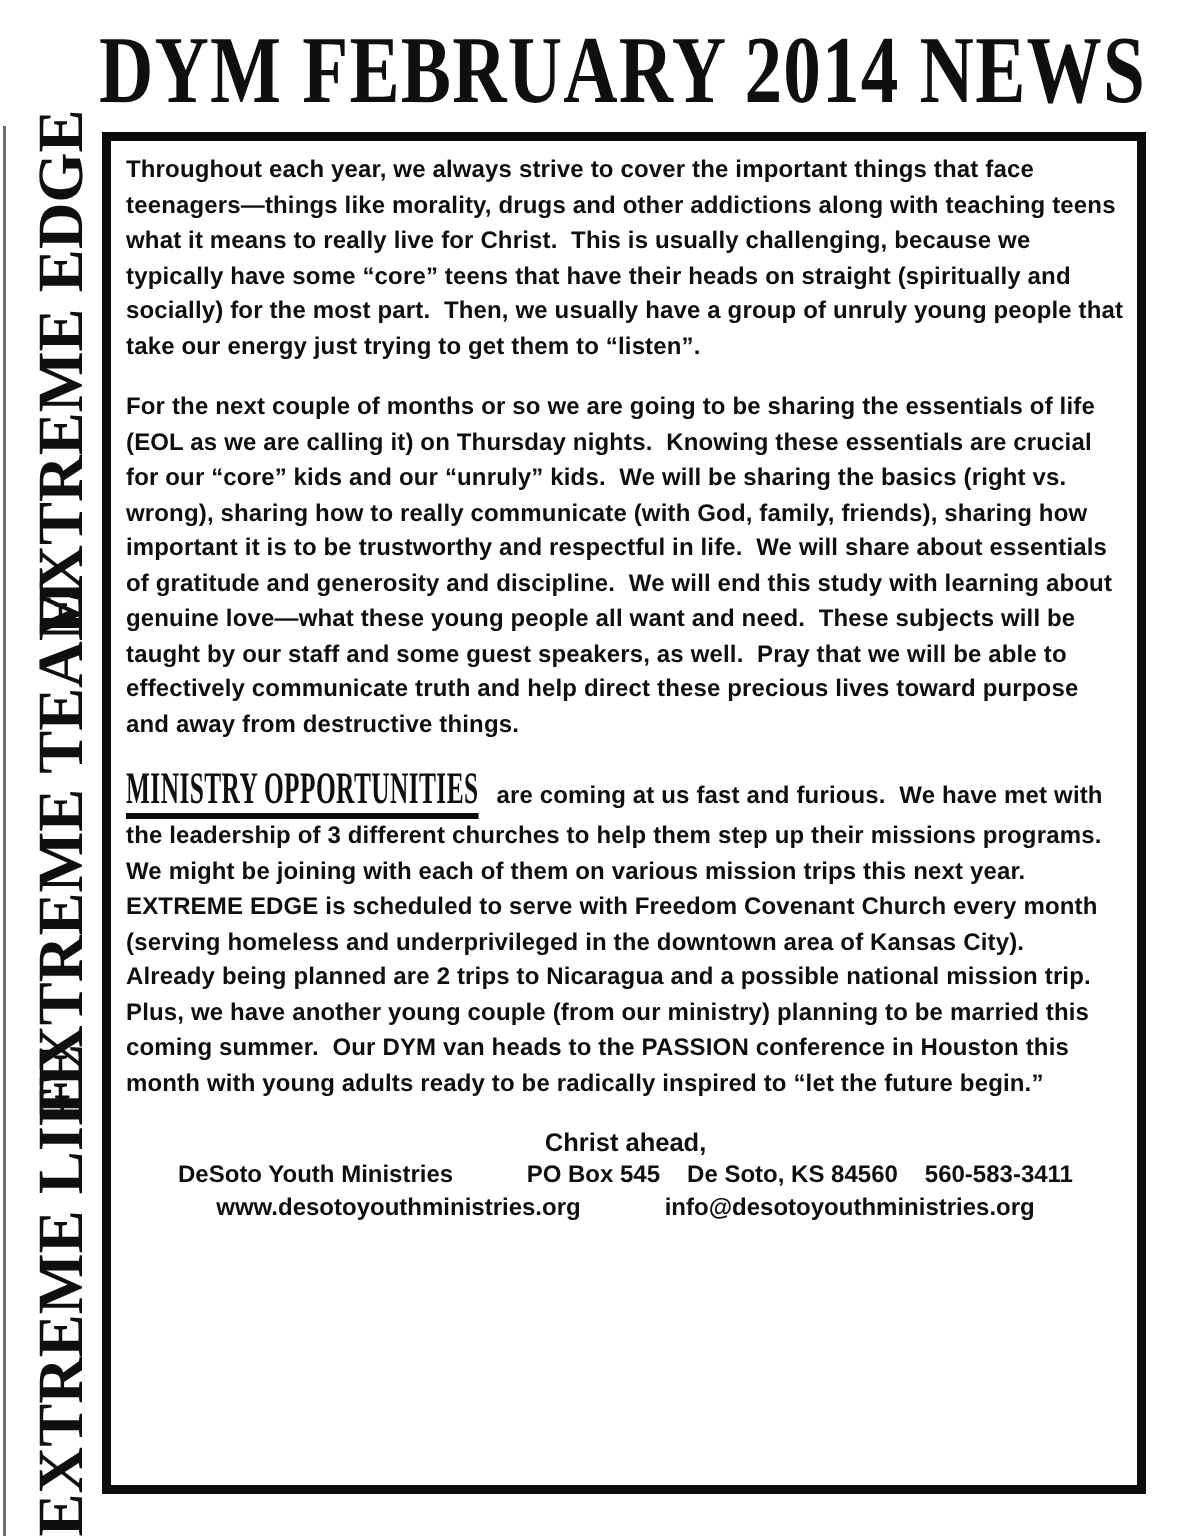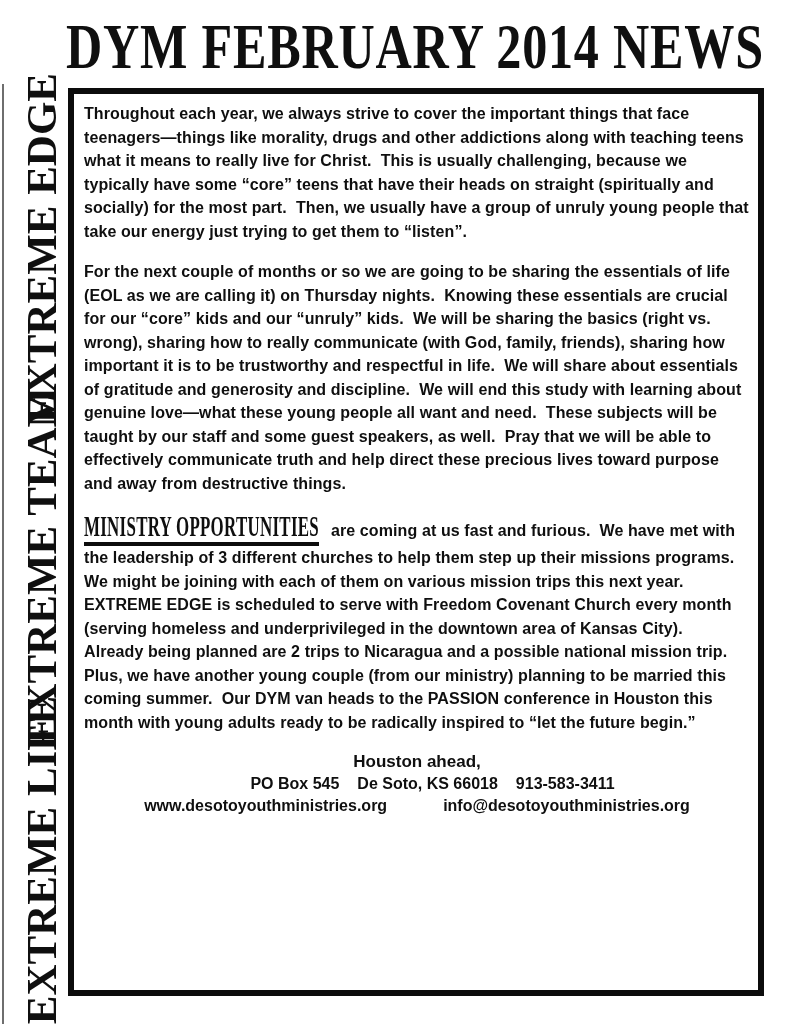--- a/index.html
+++ b/index.html
@@ -80,25 +80,26 @@
 <div class="rail-item rail-life">EXTREME LIFE</div>
 
 <div class="content-box">
 
 
   <p class="body-par">Throughout each year, we always strive to cover the important things that face teenagers—things like morality, drugs and other addictions along with teaching teens what it means to really live for Christ.  This is usually challenging, because we typically have some “core” teens that have their heads on straight (spiritually and socially) for the most part.  Then, we usually have a group of unruly young people that take our energy just trying to get them to “listen”.</p>
   <p class="body-par">For the next couple of months or so we are going to be sharing the essentials of life (EOL as we are calling it) on Thursday nights.  Knowing these essentials are crucial for our “core” kids and our “unruly” kids.  We will be sharing the basics (right vs. wrong), sharing how to really communicate (with God, family, friends), sharing how important it is to be trustworthy and respectful in life.  We will share about essentials of gratitude and generosity and discipline.  We will end this study with learning about genuine love—what these young people all want and need.  These subjects will be taught by our staff and some guest speakers, as well.  Pray that we will be able to effectively communicate truth and help direct these precious lives toward purpose and away from destructive things.</p>
 
   <p class="body-par lead-par"><span class="sec-heading" style="transform: scaleX(0.563528); margin-right: -182.016px;">MINISTRY OPPORTUNITIES</span><span class="sec-lead">are coming at us fast and furious.  We have met with the leadership of 3 different churches to help them step up their missions programs.  We might be joining with each of them on various mission trips this next year.  EXTREME EDGE is scheduled to serve with Freedom Covenant Church every month (serving homeless and underprivileged in the downtown area of Kansas City).  Already being planned are 2 trips to Nicaragua and a possible national mission trip.  Plus, we have another young couple (from our ministry) planning to be married this coming summer.  Our DYM van heads to the PASSION conference in Houston this month with young adults ready to be radically inspired to “let the future begin.”</span></p>
 
-  <div class="closing">Houston ahead,</div>
+  <div class="closing">Christ ahead,</div>
 
   <div class="contact-row">
+    <span>DeSoto Youth Ministries</span>
       <span class="gap-wide">PO Box 545</span>
-      <span>De Soto, KS  66018</span>
-      <span>913-583-3411</span>
+      <span>De Soto, KS  84560</span>
+      <span>560-583-3411</span>
   </div>
   <div class="contact-row second">
     <span>www.desotoyouthministries.org</span>
       <span>info@desotoyouthministries.org</span>
   </div>
 
 </div>
 
 </body></html>

